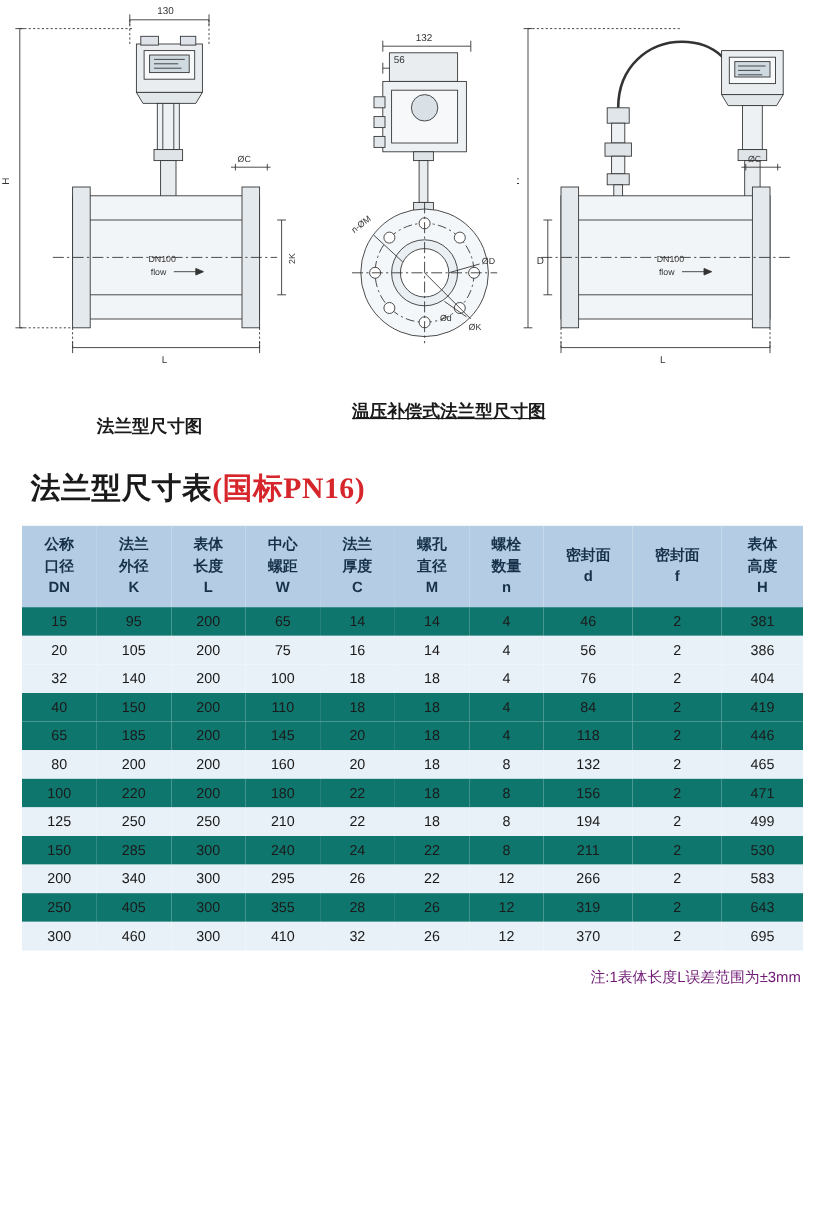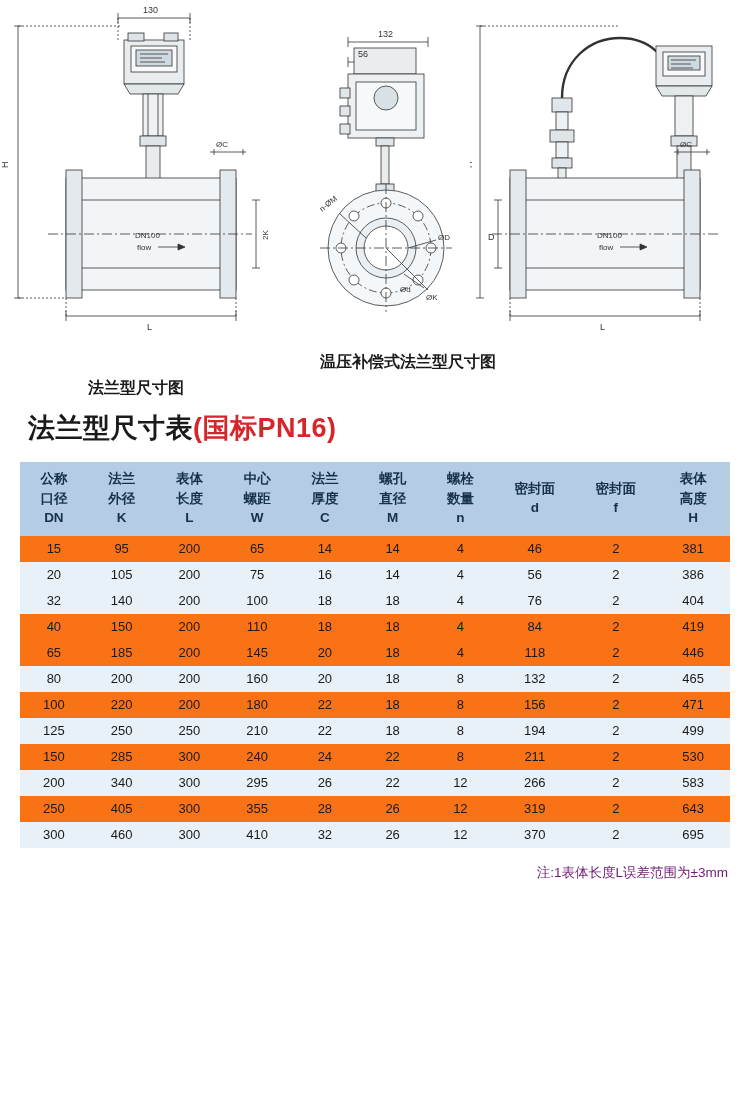--- a/index.html
+++ b/index.html
@@ -28,28 +28,29 @@
     height: 46px;
   }
   .caption {
     position: absolute;
     font-size: 16px;
     font-weight: bold;
     color: #1a1a1a;
     white-space: nowrap;
   }
   .caption-1 { left: 88px; top: 28px; }
-  .caption-2 { left: 320px; top: 2px; }
+  .caption-2 { left: 320px; top: 14px; text-decoration: underline; }
 
   
   .table-title {
-    margin: 14px 0 14px 28px;
+    margin: 30px 0 14px 28px;
     font-size: 27px;
     font-weight: bold;
     letter-spacing: 0.5px;
+    font-family: Liberation Serif, serif;
   }
   .table-title .accent { color: #d6262b; }
 
   
   .table-wrap {
     margin: 16px 20px;
     width: 710px;
   }
   table.dim {
     border-collapse: collapse;
@@ -68,21 +69,21 @@
   }
   table.dim thead th .hdr-line { display: block; white-space: nowrap; }
   table.dim thead th .hdr-sym { display: block; font-weight: bold; }
   table.dim tbody td {
     text-align: center;
     padding: 5.5px 2px;
     border: none;
     font-size: 13px;
     color: #1a1a1a;
   }
-  table.dim tbody tr.even { background: #f97316; }
+  table.dim tbody tr.even { background: #0f766e; }
   table.dim tbody tr.odd { background: #e8f1f8; }
 
   .note {
     margin: 12px 22px 0 0;
     text-align: right;
     font-size: 13.5px;
     color: #701a75;
   }
 
   

